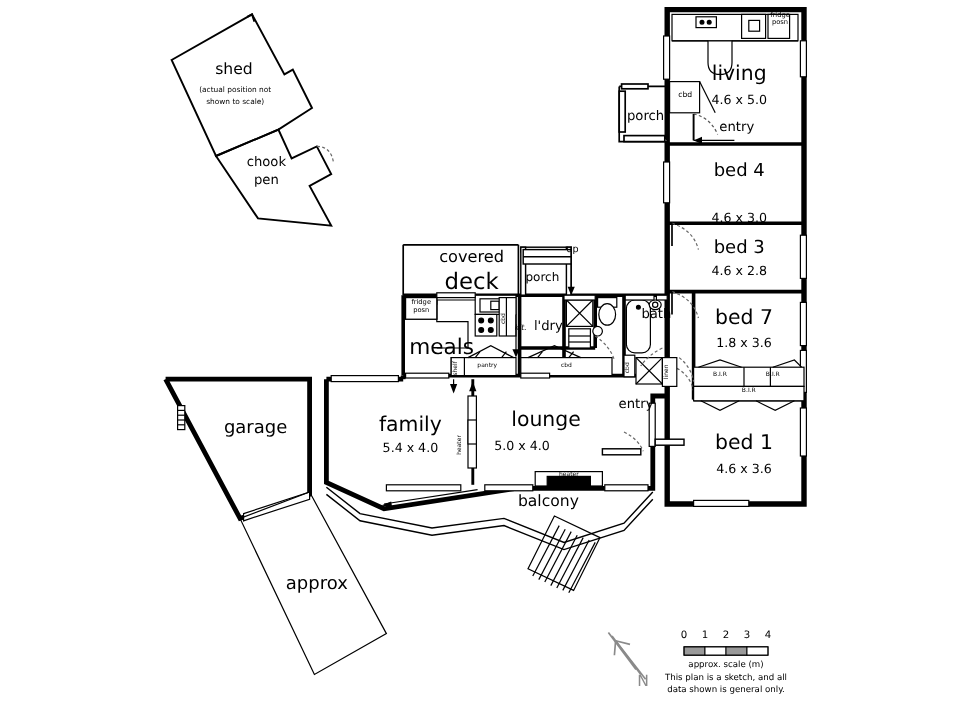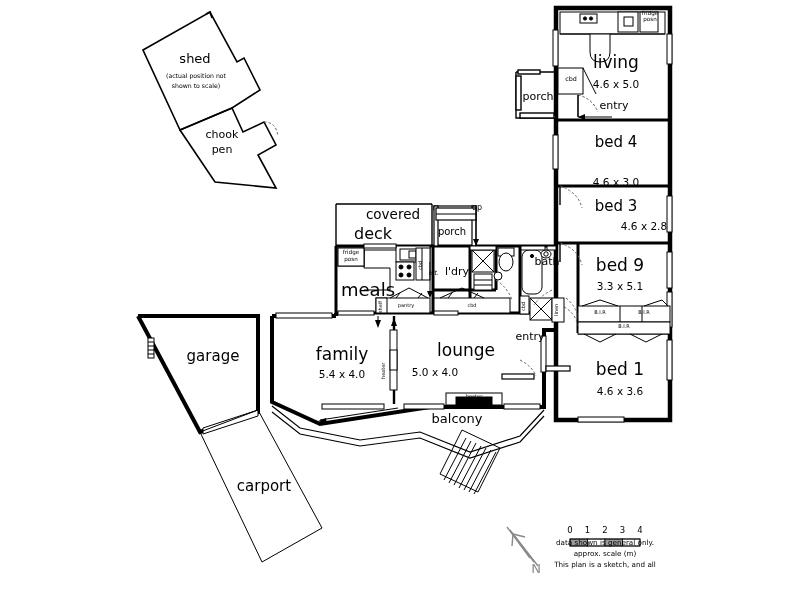--- a/index.html
+++ b/index.html
@@ -346,34 +346,34 @@
 <div class="lbl tiny" style="left:637px;top:16px;width:26px;">posn</div>
 
 <div class="lbl tiny2" style="left:560px;top:76px;width:22px;">cbd</div>
 <div class="lbl" style="left:592px;top:100px;width:44px;font-size:11px;">entry</div>
 <div class="lbl" style="left:518px;top:91px;width:40px;font-size:11px;">porch</div>
 
 <div class="lbl room-name" style="left:588px;top:134px;width:56px;">bed 4</div>
 <div class="lbl room-dim" style="left:588px;top:156px;width:56px;margin-top:20px;">4.6 x 3.0</div>
 
 <div class="lbl room-name" style="left:588px;top:198px;width:56px;">bed 3</div>
-<div class="lbl room-dim" style="left:616px;top:220px;width:56px;">4.6 x 2.8</div>
-
-<div class="lbl room-name big" style="left:588px;top:256px;width:64px;">bed 9</div>
-<div class="lbl room-dim" style="left:588px;top:280px;width:64px;">3.3 x 5.1</div>
+<div class="lbl room-dim" style="left:588px;top:220px;width:56px;">4.6 x 2.8</div>
+
+<div class="lbl room-name big" style="left:588px;top:256px;width:64px;">bed 7</div>
+<div class="lbl room-dim" style="left:588px;top:280px;width:64px;">1.8 x 3.6</div>
 
 <div class="lbl micro" style="left:588px;top:310px;width:24px;">B.I.R</div>
 <div class="lbl micro" style="left:632px;top:310px;width:24px;">B.I.R</div>
 <div class="lbl micro" style="left:612px;top:324px;width:24px;">B.I.R</div>
 
 <div class="lbl room-name big" style="left:588px;top:360px;width:64px;">bed 1</div>
 <div class="lbl room-dim" style="left:588px;top:385px;width:64px;">4.6 x 3.6</div>
 
 <div class="lbl" style="left:358px;top:207px;width:70px;font-size:13.5px;">covered</div>
-<div class="lbl" style="left:338px;top:225px;width:70px;font-size:16px;">deck</div>
+<div class="lbl" style="left:358px;top:225px;width:70px;font-size:19px;">deck</div>
 
 <div class="lbl" style="left:432px;top:226px;width:40px;font-size:10px;">porch</div>
 <div class="lbl" style="left:468px;top:203px;width:18px;font-size:8px;">up</div>
 
 <div class="lbl" style="left:341px;top:280px;width:54px;font-size:18px;">meals</div>
 <div class="lbl tiny2" style="left:411px;top:270px;width:46px;font-style:italic;">kit.</div>
 <div class="lbl tiny" style="left:339px;top:249px;width:24px;">fridge</div>
 <div class="lbl tiny" style="left:339px;top:256px;width:24px;">posn</div>
 <div class="lbl micro vert" style="left:418px;top:252px;height:26px;">cbd</div>
 <div class="lbl micro" style="left:390px;top:303px;width:32px;">pantry</div>
@@ -384,45 +384,45 @@
 <div class="lbl" style="left:530px;top:256px;width:34px;font-size:11px;">bath</div>
 <div class="lbl micro vert" style="left:521px;top:299px;height:14px;">cbd</div>
 <div class="lbl micro vert" style="left:554px;top:301px;height:18px;">linen</div>
 
 <div class="lbl micro" style="left:458px;top:303px;width:28px;">cbd</div>
 
 <div class="lbl room-name big" style="left:310px;top:345px;width:64px;">family</div>
 <div class="lbl room-dim" style="left:310px;top:368px;width:64px;">5.4 x 4.0</div>
 <div class="lbl micro vert" style="left:381px;top:360px;height:22px;">heater</div>
 
-<div class="lbl room-name big" style="left:420px;top:341px;width:70px;margin-left:11px;">lounge</div>
+<div class="lbl room-name big" style="left:420px;top:341px;width:70px;">lounge</div>
 <div class="lbl room-dim" style="left:400px;top:366px;width:70px;text-align:center;">5.0 x 4.0</div>
 <div class="lbl micro" style="left:457px;top:394px;width:34px;">heater</div>
 
 <div class="lbl" style="left:508px;top:331px;width:44px;font-size:11px;">entry</div>
 
 <div class="lbl" style="left:422px;top:412px;width:70px;font-size:13px;">balcony</div>
 
 <div class="lbl" style="left:178px;top:348px;width:70px;font-size:15px;">garage</div>
 
-<div class="lbl" style="left:228px;top:478px;width:72px;font-size:15px;">carport</div>
+<div class="lbl" style="left:228px;top:478px;width:72px;font-size:15px;">approx</div>
 
 <div class="lbl" style="left:170px;top:52px;width:50px;font-size:13px;">shed</div>
 <div class="lbl micro" style="left:163px;top:72px;width:66px;font-size:6.2px;">(actual position not</div>
 <div class="lbl micro" style="left:163px;top:82px;width:66px;font-size:6.2px;">shown to scale)</div>
 
 <div class="lbl" style="left:198px;top:129px;width:48px;font-size:11px;">chook</div>
 <div class="lbl" style="left:198px;top:144px;width:48px;font-size:11px;">pen</div>
 
 
 <div class="lbl scalenum" style="left:564px;top:526px;width:12px;">0</div>
 <div class="lbl scalenum" style="left:581.5px;top:526px;width:12px;">1</div>
 <div class="lbl scalenum" style="left:599px;top:526px;width:12px;">2</div>
 <div class="lbl scalenum" style="left:616.5px;top:526px;width:12px;">3</div>
 <div class="lbl scalenum" style="left:634px;top:526px;width:12px;">4</div>
 
 <div class="lbl scaletext" style="left:555px;top:549px;width:100px;">approx. scale (m)</div>
 <div class="lbl scaletext" style="left:545px;top:560px;width:120px;">This plan is a sketch, and all</div>
-<div class="lbl scaletext" style="left:545px;top:538px;width:120px;">data shown is general only.</div>
+<div class="lbl scaletext" style="left:545px;top:570px;width:120px;">data shown is general only.</div>
 
 <div class="lbl northN" style="left:528px;top:562px;width:16px;">N</div>
 
 </div>
 
 </body></html>

